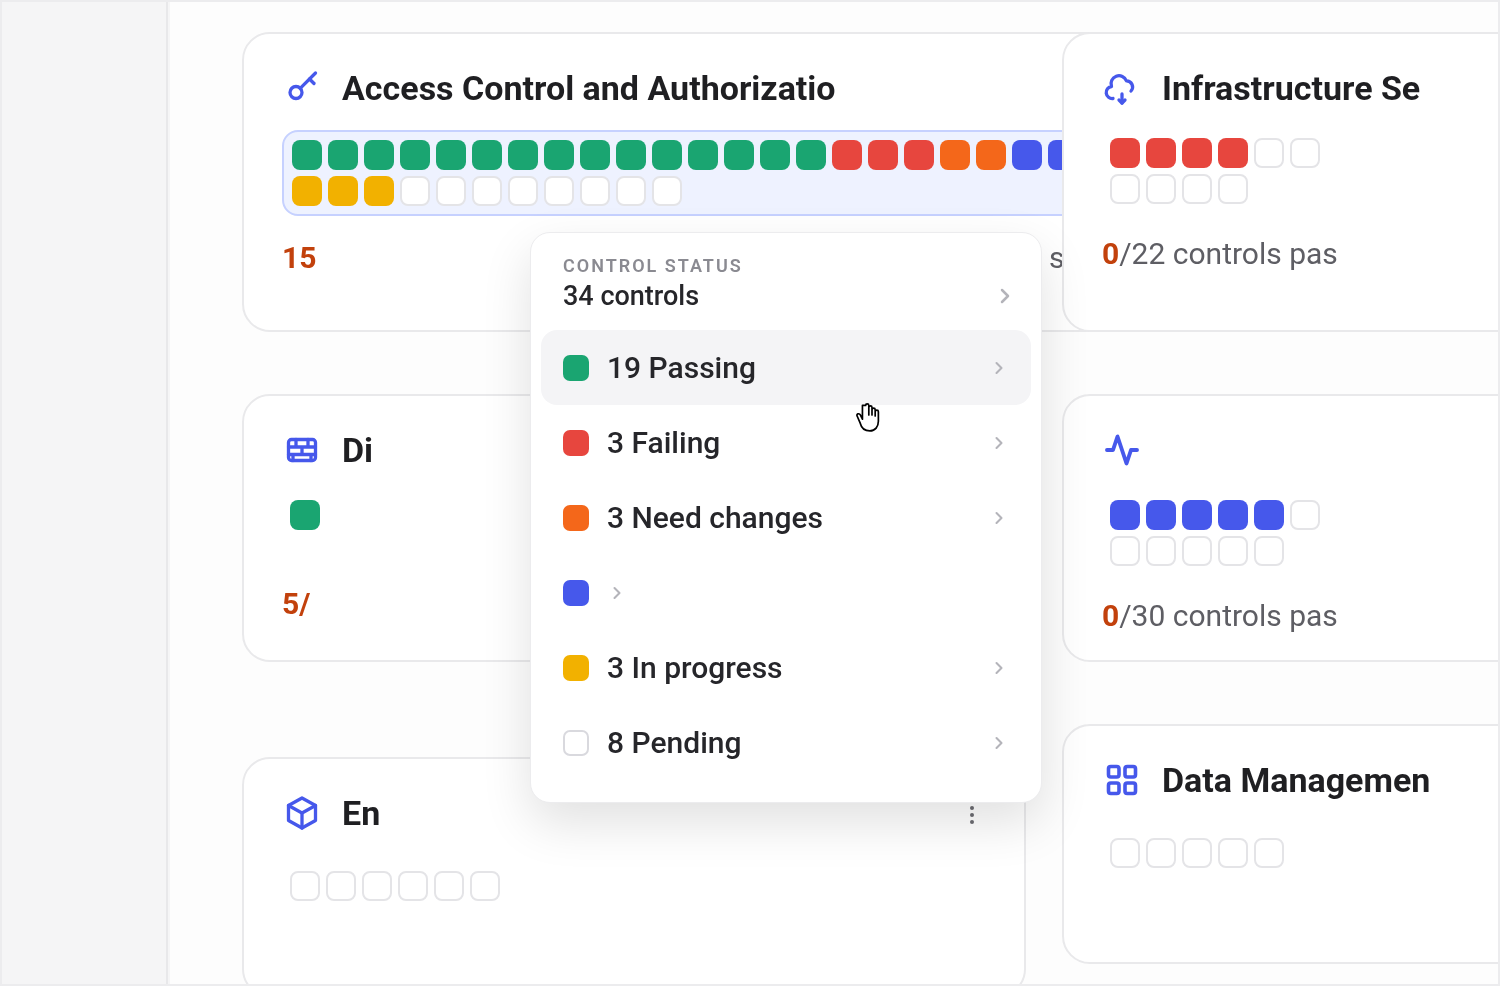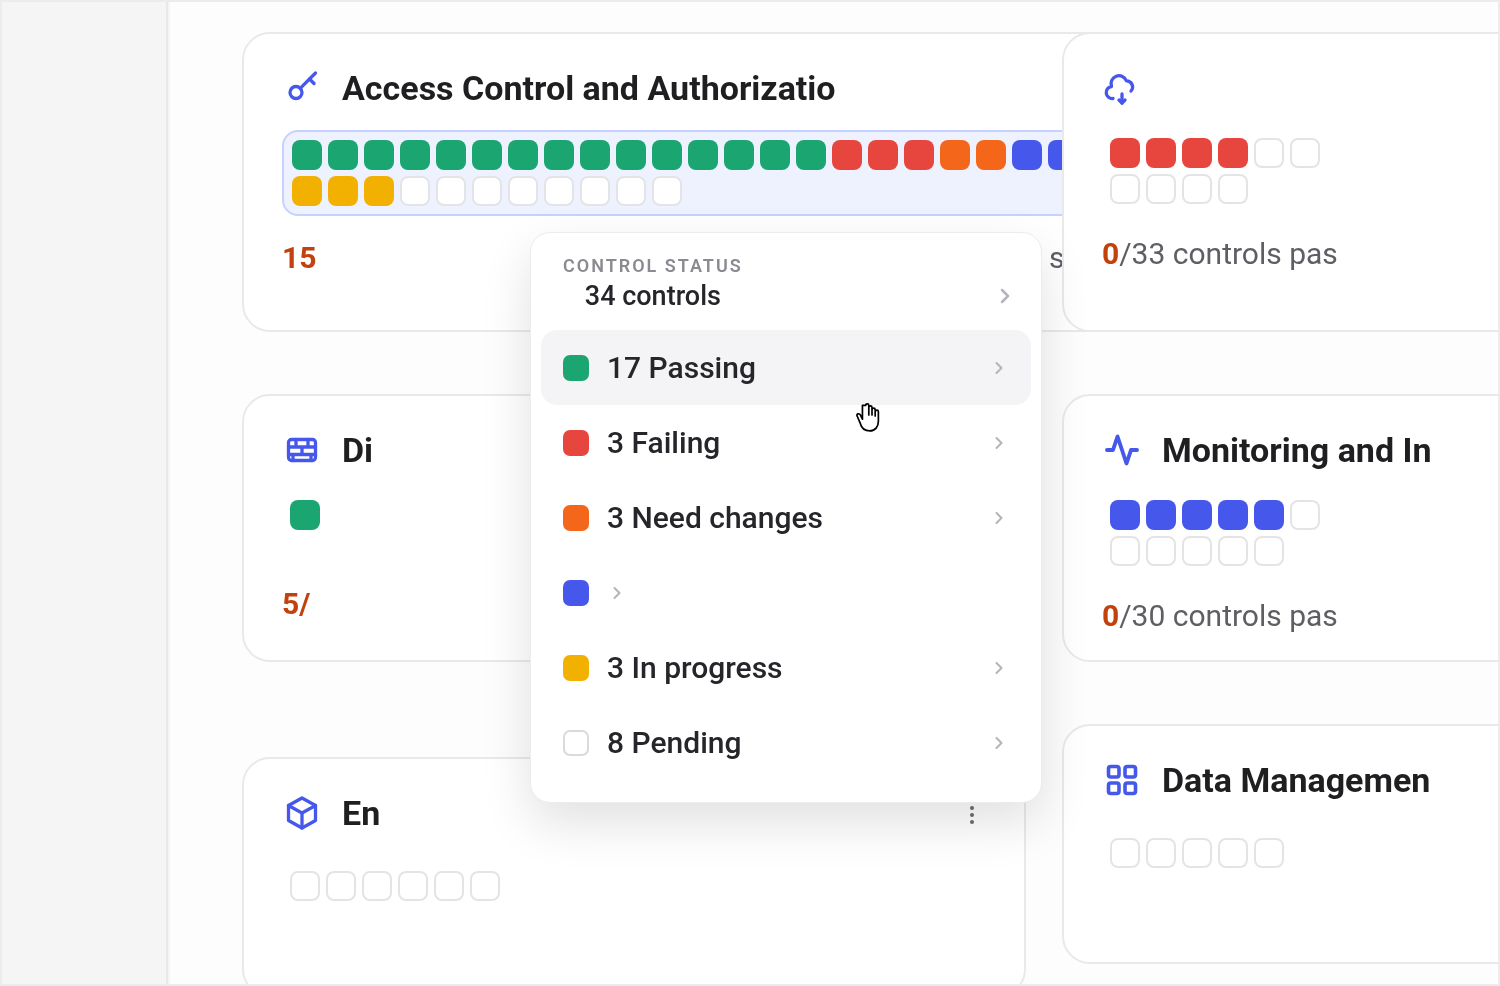--- a/index.html
+++ b/index.html
@@ -72,21 +72,21 @@
     position: absolute;
     left: 360px; top: 230px;
     width: 512px;
     background: #fff;
     border: 1px solid #ececee;
     border-radius: 20px;
     box-shadow: 0 20px 50px rgba(0,0,0,0.12);
     padding: 22px 0 22px 0;
     z-index: 20;
   }
-  .pop-header { padding: 0 24px 18px 32px; display:flex; align-items:flex-end; justify-content:space-between;text-align:center; }
+  .pop-header { padding: 0 24px 18px 32px; display:flex; align-items:flex-end; justify-content:space-between; }
   .pop-header-left {}
   .pop-overline { font-size: 18px; font-weight: 600; letter-spacing: 2px; color: #8a8a91; margin-bottom: 4px; }
   .pop-title { font-size: 27px; font-weight: 500; color: #26262a; }
   .chev { color: #b4b4ba; }
   .pop-list { padding: 0 10px; }
   .pop-item {
     display: flex; align-items: center; gap: 18px;
     padding: 20px 22px;
     border-radius: 16px;
     cursor: pointer;
@@ -250,50 +250,50 @@
 
   <div id="card-infra" class="card">
     <div class="card-header">
       <span class="card-icon">
         <svg viewBox="0 0 24 24" fill="none" stroke="currentColor" stroke-width="2.2" stroke-linecap="round" stroke-linejoin="round">
             <path d="M18 14a4 4 0 0 0-3-6.7A5 5 0 0 0 5 11a4 4 0 0 0 1 8"></path>
             <path d="M10 20l2 2 2-2"></path>
             <path d="M12 16v6"></path>
           </svg>
       </span>
+      <div class="card-title">Infrastructure Se</div>
     </div>
     <div class="pill-wrap">
       <div class="pill-grid" id="pills-infra1">
           <div class="pill red"></div>
           <div class="pill red"></div>
           <div class="pill red"></div>
           <div class="pill red"></div>
           <div class="pill empty"></div>
           <div class="pill empty"></div>
         </div>
       <div class="pill-grid" id="pills-infra2" style="margin-top:6px;">
           <div class="pill empty"></div>
           <div class="pill empty"></div>
           <div class="pill empty"></div>
           <div class="pill empty"></div>
         </div>
     </div>
     <div class="card-footer">
-      <span class="strong">0</span><span>/33</span><span> controls pas</span>
+      <span class="strong">0</span><span>/22</span><span> controls pas</span>
     </div>
   </div>
 
   <div id="card-mon" class="card">
     <div class="card-header">
       <span class="card-icon">
         <svg viewBox="0 0 24 24" fill="none" stroke="currentColor" stroke-width="2.6" stroke-linecap="round" stroke-linejoin="round">
             <polyline points="22 12 18 12 15 21 9 3 6 12 2 12"></polyline>
           </svg>
       </span>
-      <div class="card-title">Monitoring and In</div>
     </div>
     <div class="pill-wrap">
       <div class="pill-grid" id="pills-mon1">
           <div class="pill blue"></div>
           <div class="pill blue"></div>
           <div class="pill blue"></div>
           <div class="pill blue"></div>
           <div class="pill blue"></div>
           <div class="pill empty"></div>
         </div>
@@ -341,21 +341,21 @@
       </div>
       <span class="chev">
         <svg viewBox="0 0 24 24" width="24" height="24" fill="none" stroke="currentColor" stroke-width="2.5" stroke-linecap="round" stroke-linejoin="round">
             <polyline points="9 18 15 12 9 6"></polyline>
           </svg>
       </span>
     </div>
     <div class="pop-list" id="pop-list">
         <div class="pop-item hover">
           <div class="sw " style="background: rgb(26, 165, 113);"></div>
-          <div class="label">17 Passing</div>
+          <div class="label">19 Passing</div>
           <span class="chev"><svg viewBox="0 0 24 24" width="22" height="22" fill="none" stroke="currentColor" stroke-width="2.5" stroke-linecap="round" stroke-linejoin="round">
               <polyline points="9 18 15 12 9 6"></polyline>
             </svg></span>
         </div>
         <div class="pop-item">
           <div class="sw " style="background: rgb(231, 70, 62);"></div>
           <div class="label">3 Failing</div>
           <span class="chev"><svg viewBox="0 0 24 24" width="22" height="22" fill="none" stroke="currentColor" stroke-width="2.5" stroke-linecap="round" stroke-linejoin="round">
               <polyline points="9 18 15 12 9 6"></polyline>
             </svg></span>

